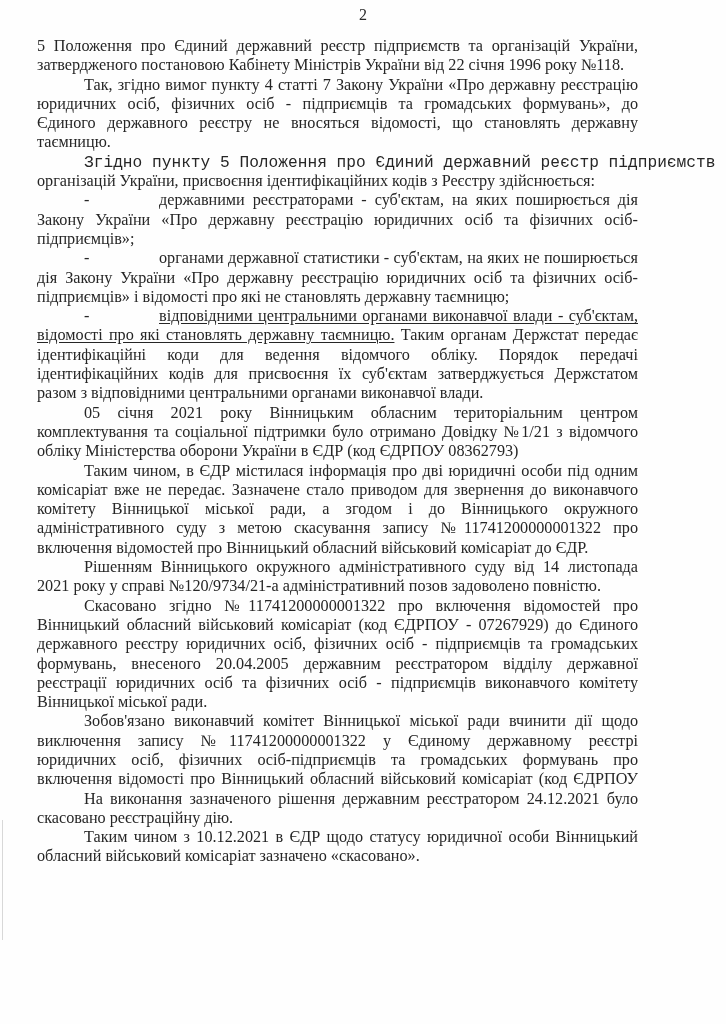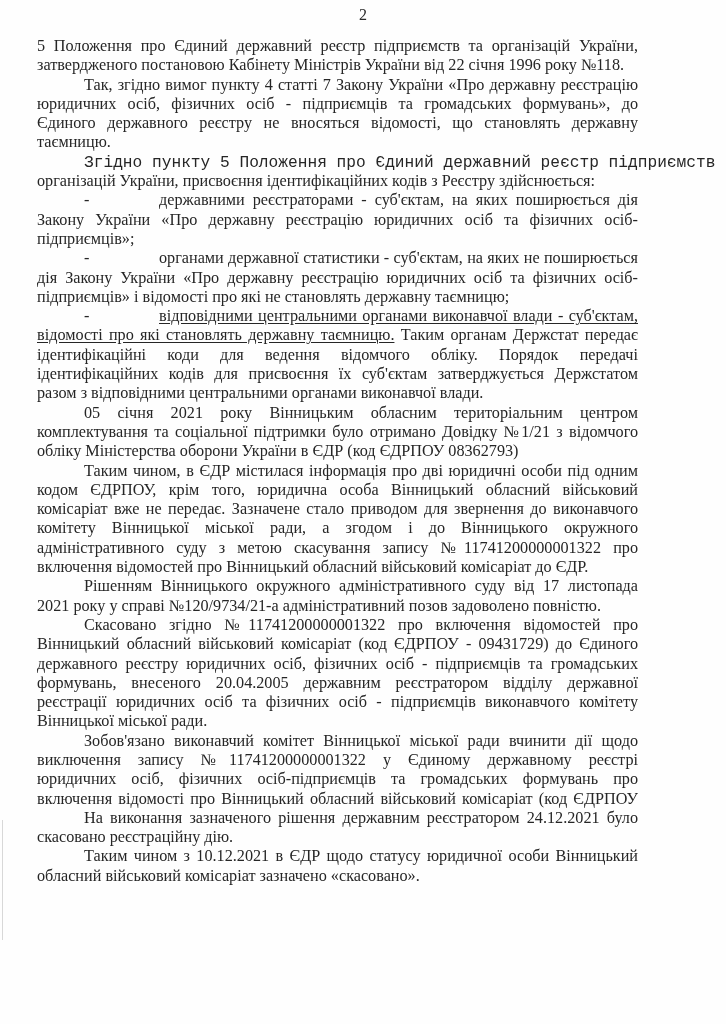--- a/index.html
+++ b/index.html
@@ -77,35 +77,34 @@
     </div>
 
     <div>
       <span class="line indent" style="display: block;"><span style="white-space: nowrap;">05 січня 2021 року Вінницьким обласним територіальним центром</span></span>
       <span class="line" style="display: block;"><span style="white-space: nowrap;">комплектування та соціальної підтримки було отримано Довідку №1/21 з відомчого</span></span>
       <span class="line last">обліку Міністерства оборони України в ЄДР (код ЄДРПОУ 08362793)</span>
     </div>
 
     <div>
       <span class="line indent" style="display: block;"><span style="white-space: nowrap;">Таким чином, в ЄДР містилася інформація про дві юридичні особи під одним</span></span>
-      <span class="line" style="display: block;"><span style="white-space: nowrap;">кодом ЄДРПОУ, крім того, юридична особа Вінницький обласний військовий</span></span>
       <span class="line" style="display: block;"><span style="white-space: nowrap;">комісаріат вже не передає. Зазначене стало приводом для звернення до виконавчого</span></span>
       <span class="line" style="display: block;"><span style="white-space: nowrap;">комітету Вінницької міської ради, а згодом і до Вінницького окружного</span></span>
       <span class="line" style="display: block;"><span style="white-space: nowrap;">адміністративного суду з метою скасування запису №11741200000001322 про</span></span>
       <span class="line last">включення відомостей про Вінницький обласний військовий комісаріат до ЄДР.</span>
     </div>
 
     <div>
-      <span class="line indent" style="display: block;"><span style="white-space: nowrap;">Рішенням Вінницького окружного адміністративного суду від 17 листопада</span></span>
+      <span class="line indent" style="display: block;"><span style="white-space: nowrap;">Рішенням Вінницького окружного адміністративного суду від 14 листопада</span></span>
       <span class="line last">2021 року у справі №120/9734/21-а адміністративний позов задоволено повністю.</span>
     </div>
 
     <div>
       <span class="line indent" style="display: block;"><span style="white-space: nowrap;">Скасовано згідно №11741200000001322 про включення відомостей про</span></span>
-      <span class="line" style="display: block;"><span style="white-space: nowrap;">Вінницький обласний військовий комісаріат (код ЄДРПОУ - 09431729) до Єдиного</span></span>
+      <span class="line" style="display: block;"><span style="white-space: nowrap;">Вінницький обласний військовий комісаріат (код ЄДРПОУ - 07267929) до Єдиного</span></span>
       <span class="line" style="display: block;"><span style="white-space: nowrap;">державного реєстру юридичних осіб, фізичних осіб - підприємців та громадських</span></span>
       <span class="line" style="display: block;"><span style="white-space: nowrap;">формувань, внесеного 20.04.2005 державним реєстратором відділу державної</span></span>
       <span class="line" style="display: block;"><span style="white-space: nowrap;">реєстрації юридичних осіб та фізичних осіб - підприємців виконавчого комітету</span></span>
       <span class="line last">Вінницької міської ради.</span>
     </div>
 
     <div>
       <span class="line indent" style="display: block;"><span style="white-space: nowrap;">Зобов'язано виконавчий комітет Вінницької міської ради вчинити дії щодо</span></span>
       <span class="line" style="display: block;"><span style="white-space: nowrap;">виключення запису №11741200000001322 у Єдиному державному реєстрі</span></span>
       <span class="line" style="display: block;"><span style="white-space: nowrap;">юридичних осіб, фізичних осіб-підприємців та громадських формувань про</span></span>

